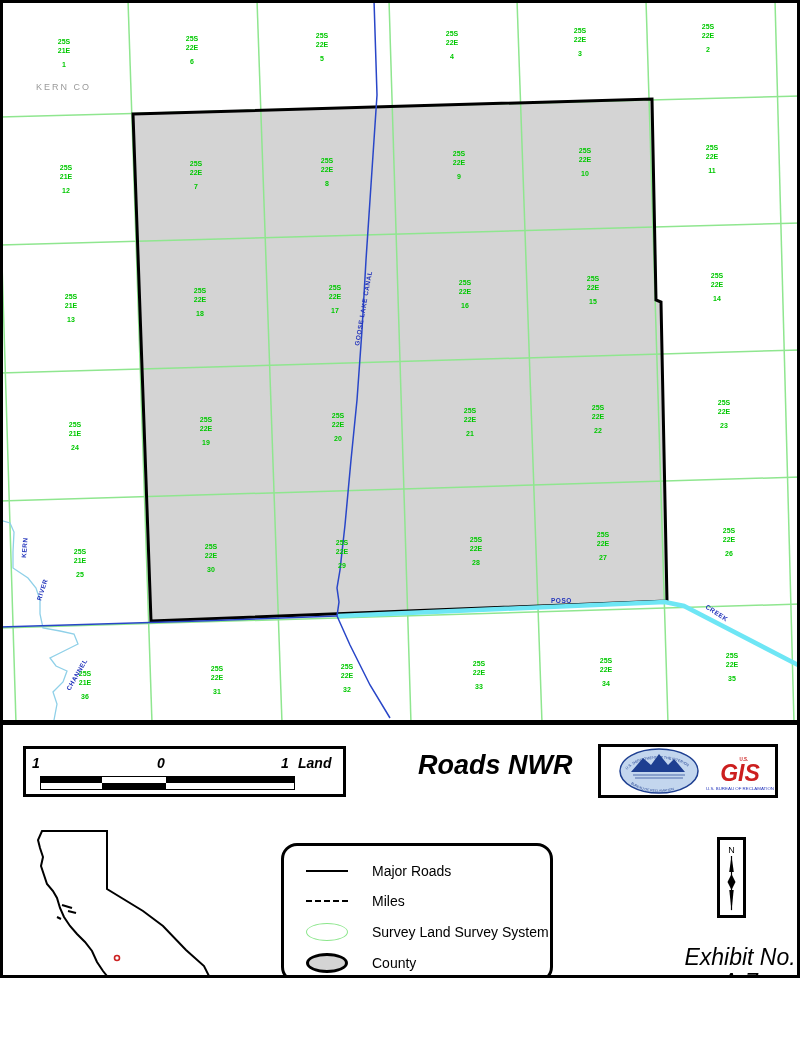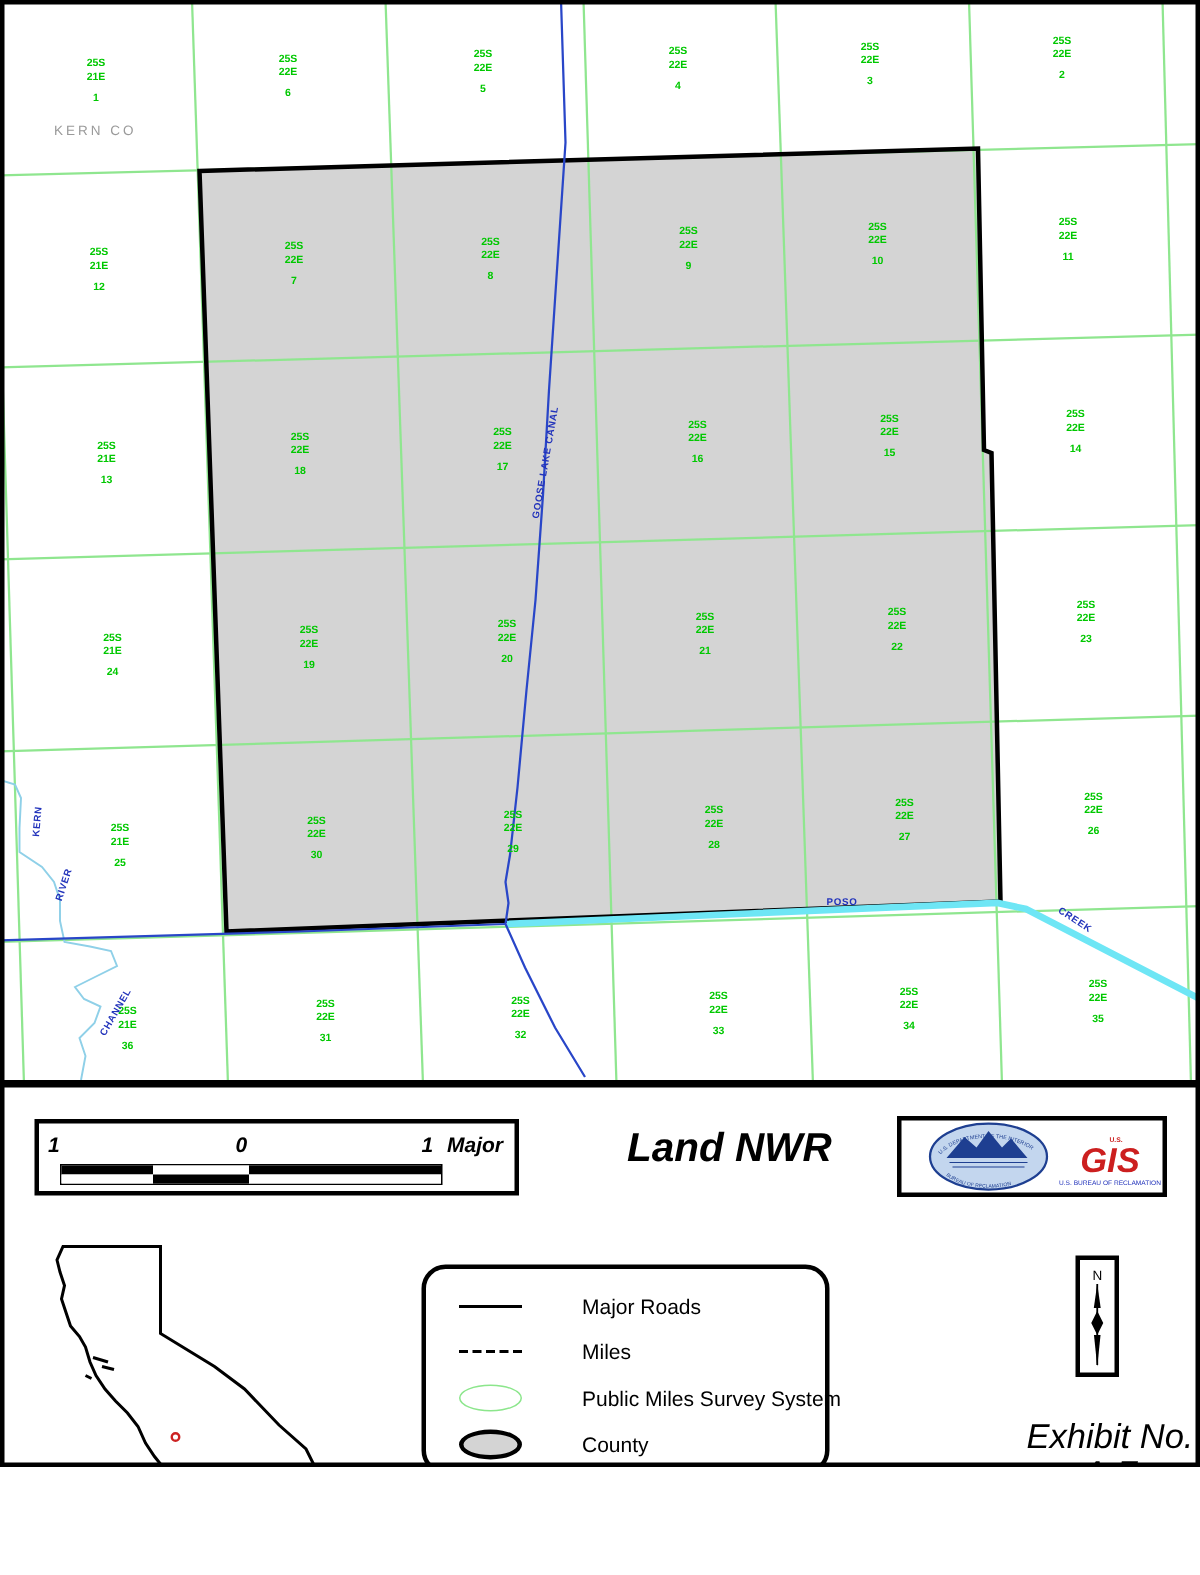--- a/index.html
+++ b/index.html
@@ -20,21 +20,21 @@
   .sb{height:6px;}
   .black{background:#000;} .white{background:#fff;}
   
   .title{left:418px;top:750px;font-size:27px;font-weight:bold;font-style:italic;}
   
   .logobox{left:598px;top:744px;width:180px;height:54px;border:3px solid #000;box-sizing:border-box;background:#fff;}
   
   .legend{left:281px;top:843px;width:272px;height:140px;border:3px solid #000;border-radius:16px;box-sizing:border-box;background:#fff;}
   .lrow{position:absolute;left:0;width:100%;height:0;}
   .lswatch{position:absolute;left:22px;width:42px;}
-  .llabel{position:absolute;left:88px;font-size:14px;color:#000;white-space:nowrap;transform:translateY(-50%);margin-left:16px;}
+  .llabel{position:absolute;left:88px;font-size:14px;color:#000;white-space:nowrap;transform:translateY(-50%);}
   .line-solid{top:-1px;height:2px;background:#000;}
   .line-dashed{top:-1px;border-top:2px dashed #000;height:0;}
   .ell-green{top:-9px;height:18px;border:1.5px solid #8ce68c;border-radius:50%;box-sizing:border-box;background:#fff;}
   .ell-gray{top:-10px;height:20px;border:3px solid #000;border-radius:50%;box-sizing:border-box;background:#d4d4d4;}
   
   .northbox{left:717px;top:837px;width:29px;height:81px;border:3px solid #000;box-sizing:border-box;background:#fff;}
   
   .exhibit{left:655px;top:945px;width:170px;text-align:center;font-style:italic;font-size:23px;line-height:1.1;}
   
   .footnote{left:12px;top:1019px;font-size:6px;line-height:1.4;color:#000;}
@@ -117,36 +117,36 @@
     <text class="wl" x="551" y="603">POSO</text>
     <text class="wl" transform="translate(705,608) rotate(33)">CREEK</text>
   </svg>
 
   <div class="separator"></div>
 
   <div class="abs scalebox">
     <span class="scl" style="left:6px">1</span>
     <span class="scl" style="left:131px">0</span>
     <span class="scl" style="left:255px">1</span>
-    <span class="scl" style="left:272px">Major</span>
+    <span class="scl" style="left:272px">Land</span>
     <div class="sbar">
       <div class="srow">
         <div class="sb black" style="width:61px"></div>
           <div class="sb white" style="width:64px"></div>
           <div class="sb black" style="width:128px"></div>
       </div>
       <div class="srow">
         <div class="sb white" style="width:61px"></div>
           <div class="sb black" style="width:64px"></div>
           <div class="sb white" style="width:128px"></div>
       </div>
     </div>
   </div>
 
-  <div class="abs title">Land NWR</div>
+  <div class="abs title">Roads NWR</div>
 
   <div class="abs logobox">
     <svg width="174" height="48" viewBox="598 746 174 48">
       <ellipse cx="656" cy="770" rx="39" ry="22" fill="#c3d6ee" stroke="#1e3f91" stroke-width="1.5"></ellipse>
       <defs>
         <path id="sealTop" d="M 622,772 A 35,19 0 0 1 690,772" fill="none"></path>
         <path id="sealBot" d="M 624,778 A 33,17 0 0 0 688,778" fill="none"></path>
       </defs>
       <text font-size="3.6" fill="#1e3f91">
         <textPath href="#sealTop" startOffset="4">U.S. DEPARTMENT OF THE INTERIOR</textPath>
@@ -188,21 +188,21 @@
     <div class="lrow" style="top:25px">
       <div class="lswatch line-solid"></div>
       <div class="llabel">Major Roads</div>
     </div>
     <div class="lrow" style="top:55px">
       <div class="lswatch line-dashed"></div>
       <div class="llabel">Miles</div>
     </div>
     <div class="lrow" style="top:86px">
       <div class="lswatch ell-green"></div>
-      <div class="llabel">Public Miles Survey System</div>
+      <div class="llabel">Survey Land Survey System</div>
     </div>
     <div class="lrow" style="top:117px">
       <div class="lswatch ell-gray"></div>
       <div class="llabel">County</div>
     </div>
   </div>
 
   <div class="abs northbox">
     <svg width="23" height="75" viewBox="0 0 23 75">
       <text x="11.5" y="13" font-size="9" text-anchor="middle" fill="#000">N</text>

